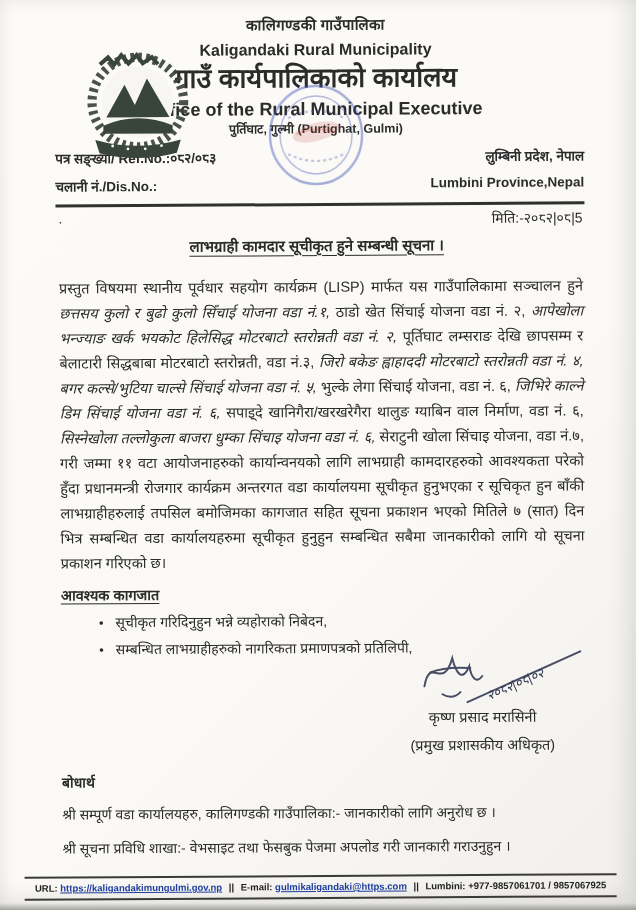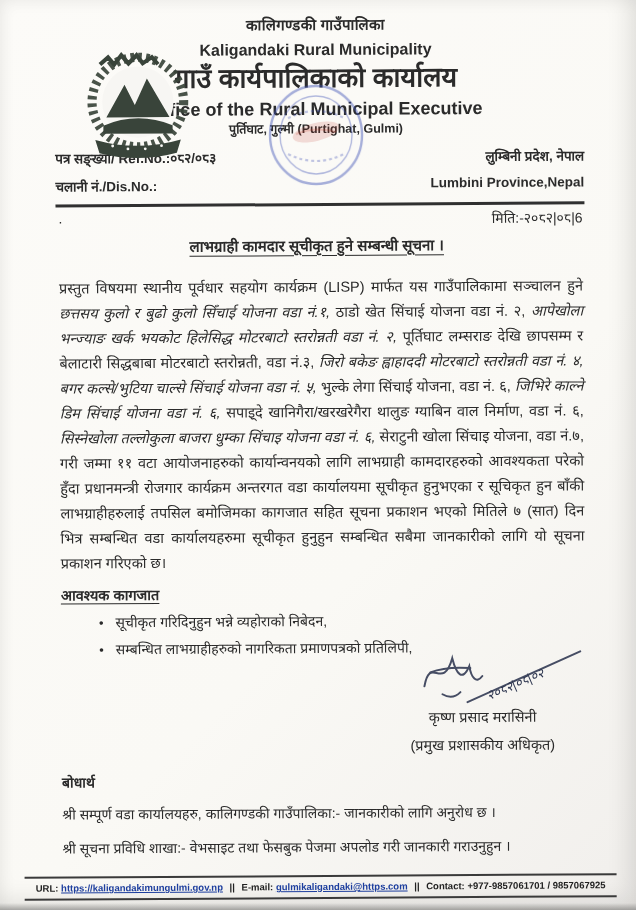--- a/index.html
+++ b/index.html
@@ -106,21 +106,21 @@
     </div>
     <div class="refrow">
       <span>चलानी नं./Dis.No.:</span>
       <span>Lumbini Province,Nepal</span>
     </div>
 
     <div class="rule"></div>
 
     <div class="daterow">
       <span>.</span>
-      <span>मिति:-२०८२|०८|6</span>
+      <span>मिति:-२०८२|०८|5</span>
     </div>
 
     <div class="subject">
       <span>लाभग्राही कामदार सूचीकृत हुने सम्बन्धी सूचना ।</span>
     </div>
 
     <div class="body-par"><span>प्रस्तुत विषयमा स्थानीय पूर्वधार सहयोग कार्यक्रम (LISP) मार्फत यस गाउँपालिकामा सञ्चालन हुने </span><span class="it">छत्तसय कुलो र बुढो कुलो सिँचाई योजना वडा नं.१, </span><span>ठाडो खेत सिंचाई योजना वडा नं. २, </span><span class="it">आपेखोला भन्ज्याङ खर्क भयकोट हिलेसिद्ध मोटरबाटो स्तरोन्नती वडा नं. २, </span><span>पूर्तिघाट लम्सराङ देखि छापसम्म र बेलाटारी सिद्धबाबा मोटरबाटो स्तरोन्नती, वडा नं.३, </span><span class="it">जिरो बकेङ ह्वाहाददी मोटरबाटो स्तरोन्नती वडा नं. ४, बगर कल्से/भुटिया चाल्से सिंचाई योजना वडा नं. ५, </span><span>भुल्के लेगा सिंचाई योजना, वडा नं. ६, </span><span class="it">जिभिरे काल्ने डिम सिंचाई योजना वडा नं. ६, </span><span>सपाइ्दे खानिगैरा/खरखरेगैरा थालुङ ग्याबिन वाल निर्माण, वडा नं. ६, </span><span class="it">सिस्नेखोला तल्लोकुला बाजरा धुम्का सिंचाइ योजना वडा नं. ६, </span><span>सेराटुनी खोला सिंचाइ योजना, वडा नं.७, गरी जम्मा ११ वटा आयोजनाहरुको कार्यान्वनयको लागि लाभग्राही कामदारहरुको आवश्यकता परेको हुँदा प्रधानमन्त्री रोजगार कार्यक्रम अन्तरगत वडा कार्यालयमा सूचीकृत हुनुभएका र सूचिकृत हुन बाँकी लाभग्राहीहरुलाई तपसिल बमोजिमका कागजात सहित सूचना प्रकाशन भएको मितिले ७ (सात) दिन भित्र सम्बन्धित वडा कार्यालयहरुमा सूचीकृत हुनुहुन सम्बन्धित सबैमा जानकारीको लागि यो सूचना प्रकाशन गरिएको छ।</span></div>
 
     <div class="docs-h">आवश्यक कागजात</div>
     <ul class="docs">
@@ -148,19 +148,19 @@
       <div class="cc-item">श्री सूचना प्रविधि शाखा:- वेभसाइट तथा फेसबुक पेजमा अपलोड गरी जानकारी गराउनुहुन ।</div>
     </div>
 
     <div class="footer">
       <span>URL:</span>
       <span class="lnk">https://kaligandakimungulmi.gov.np</span>
       <span class="sep">||</span>
       <span>E-mail:</span>
       <span class="lnk">gulmikaligandaki@https.com</span>
       <span class="sep">||</span>
-      <span>Contact:</span>
+      <span>Lumbini:</span>
       <span>+977-9857061701 / 9857067925</span>
     </div>
   </div>
 
   <div class="bottom-edge"></div>
 </div>
 
 </body></html>

